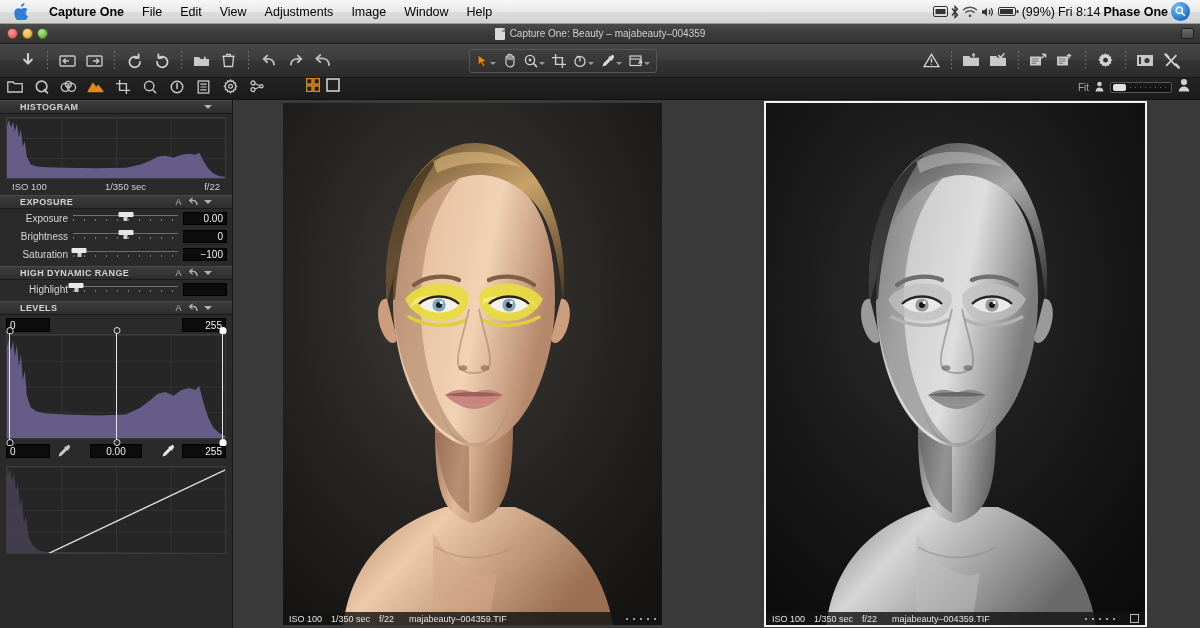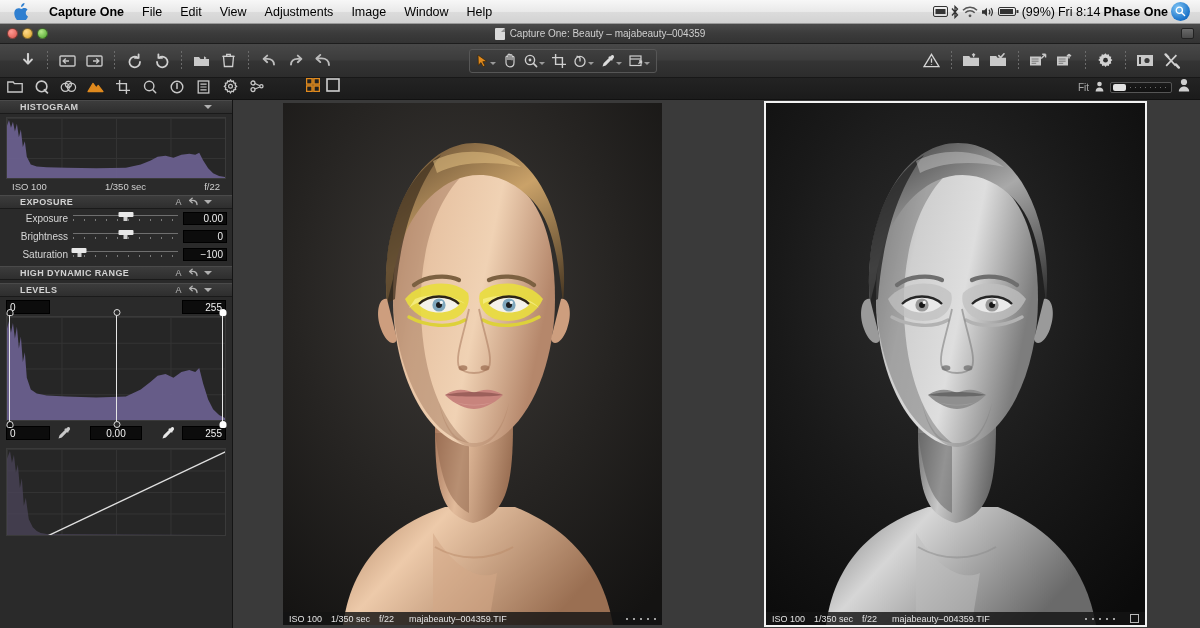--- a/index.html
+++ b/index.html
@@ -621,20 +621,29 @@
         <span class="hdr-right">
           <span>A</span>
           <span>
             <svg width="10" height="9" viewBox="0 0 10 9">
                 <path d="M9 7.6c0-2.7-1.9-4.2-4.6-4.2H2.2" fill="none" stroke="#b4b4b4" stroke-width="1.3" stroke-linecap="round"></path>
                 <path d="M4.2 1.2L1.6 3.5l2.6 2.3" fill="none" stroke="#b4b4b4" stroke-width="1.3" stroke-linecap="round" stroke-linejoin="round"></path>
               </svg>
           </span>
           <i class="hdr-caret"></i>
         </span>
+      </div>
+      <div class="slider-row">
+        <span class="slider-lbl">Highlight</span>
+        <span class="slider-track">
+          <i class="bar"></i>
+            <i class="dots"></i>
+            <i class="handle" style="left:3%"></i>
+        </span>
+        <span class="slider-val"></span>
       </div>
 
       <div class="panel-hdr" style="margin-top:3px">
         <span>LEVELS</span>
         <span class="hdr-right">
           <span>A</span>
           <span>
             <svg width="10" height="9" viewBox="0 0 10 9">
                 <path d="M9 7.6c0-2.7-1.9-4.2-4.6-4.2H2.2" fill="none" stroke="#b4b4b4" stroke-width="1.3" stroke-linecap="round"></path>
                 <path d="M4.2 1.2L1.6 3.5l2.6 2.3" fill="none" stroke="#b4b4b4" stroke-width="1.3" stroke-linecap="round" stroke-linejoin="round"></path>

